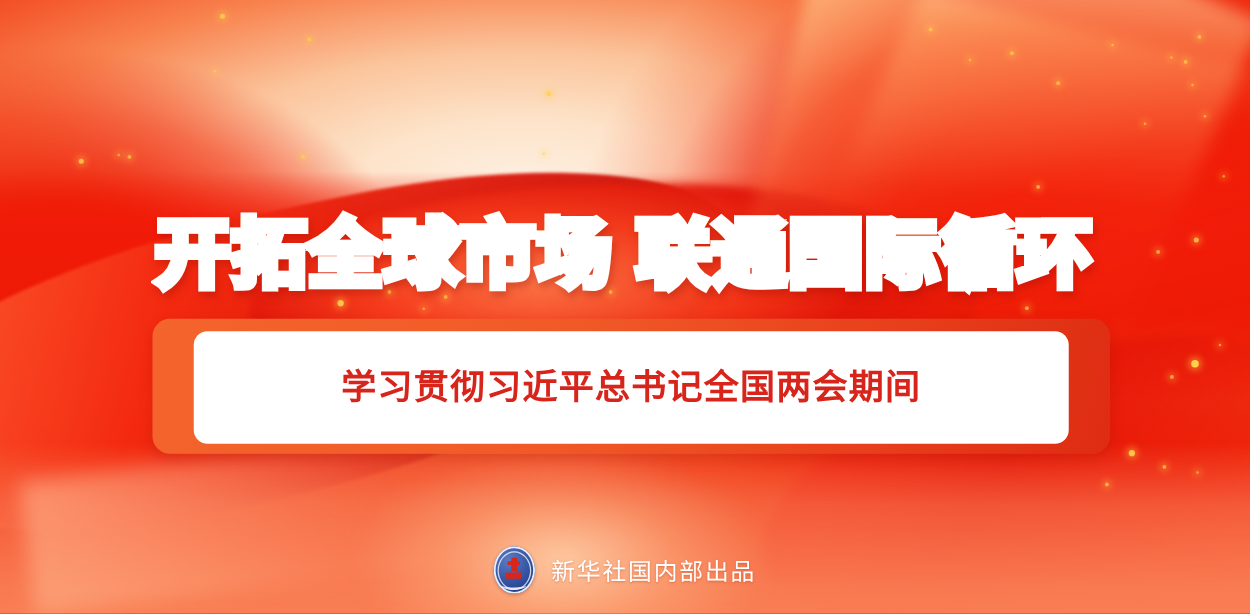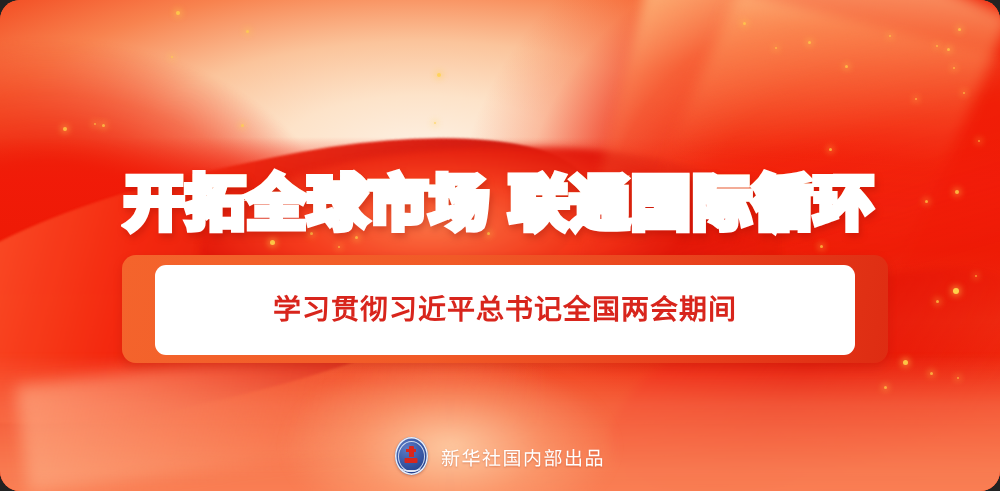--- a/index.html
+++ b/index.html
@@ -8,21 +8,20 @@
     padding: 0;
     background: #222;
   }
   .stage {
     position: relative;
     width: 1000px;
     height: 491px;
     overflow: hidden;
     font-family: "Liberation Sans", "DejaVu Sans", sans-serif;
     background: #f4592e;
-    border-radius: 20px;
   }
 
   
   .bg-base {
     position: absolute;
     inset: 0;
     background:
       radial-gradient(ellipse 62% 48% at 42% 30%, #fdf0e2 0%, #fde3c9 22%, #fbc49b 45%, #f8834f 70%, #f4582c 88%, #ef3d18 100%);
   }
   .bg-left-red {

